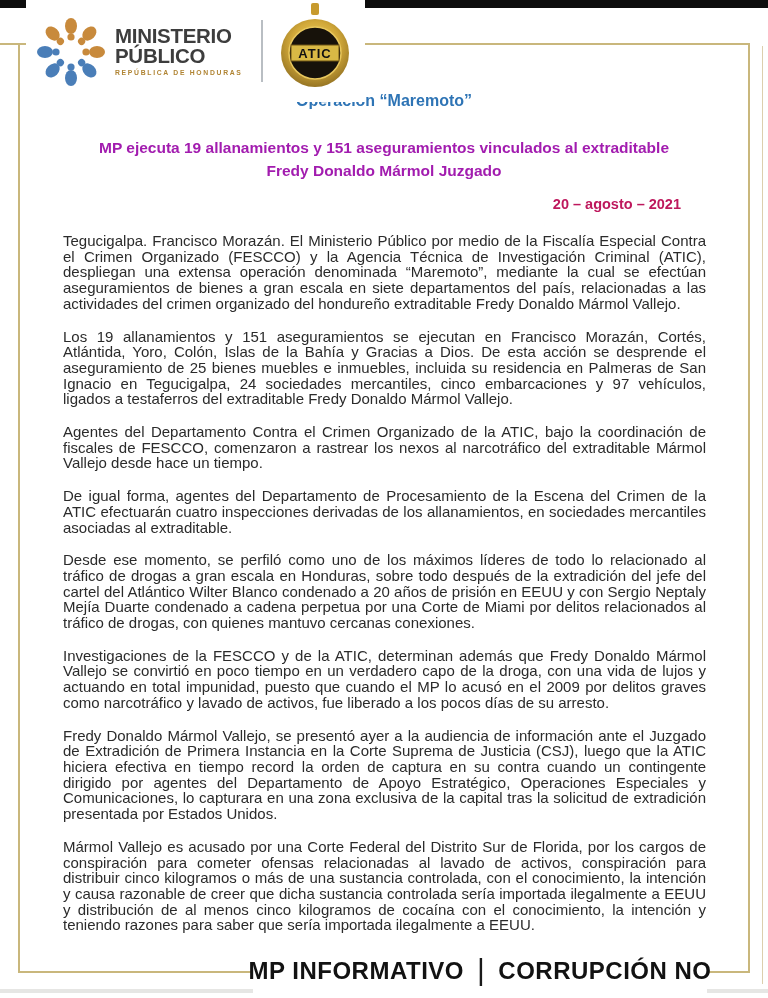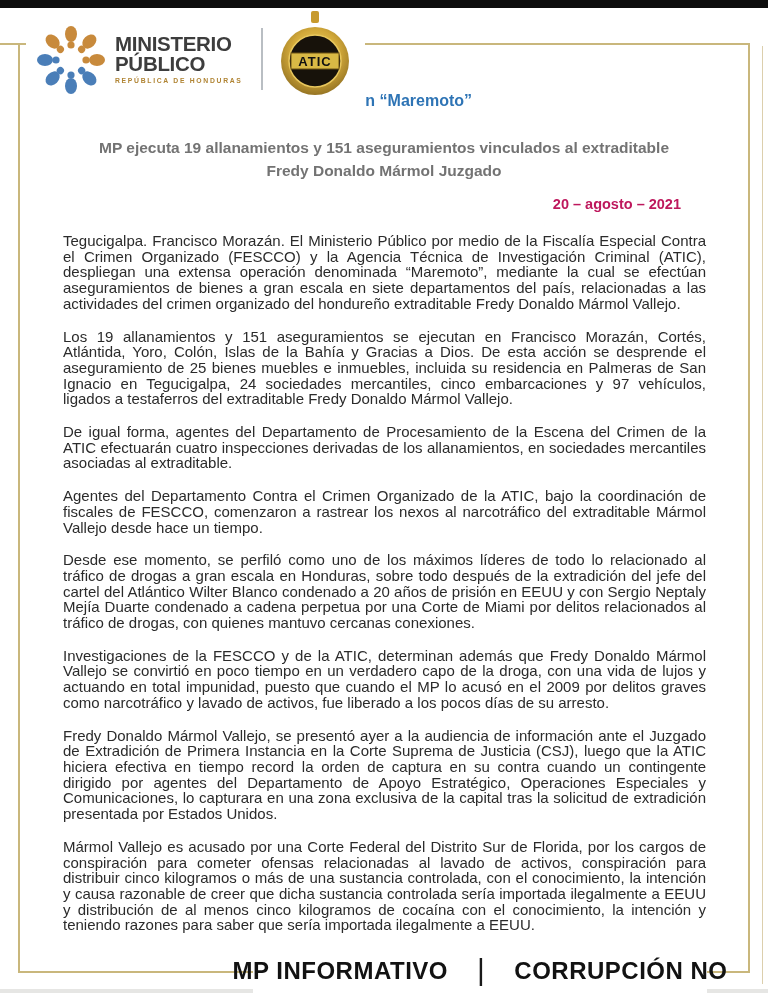--- a/index.html
+++ b/index.html
@@ -9,46 +9,46 @@
   
   .top-bar{position:absolute;left:0;top:0;width:768px;height:8px;background:#0d0d0d;}
   .bottom-shadow{position:absolute;left:0;top:989px;width:768px;height:4px;background:#e6e6e4;}
   .edge-line{position:absolute;left:762px;top:46px;width:1px;height:938px;background:#dccfad;}
 
   
   .frame{position:absolute;left:18px;top:43px;width:728px;height:926px;border:2px solid #c9b77c;}
   .frame-stub{position:absolute;left:0;top:43px;width:36px;height:2px;background:#c9b77c;}
 
   
-  .header{position:absolute;left:26px;top:8px;height:102px;display:flex;align-items:center;
+  .header{position:absolute;left:26px;top:0;height:102px;display:flex;align-items:center;
           background:#fff;z-index:3;padding:0 14px 0 10px;}
   .mp-logo-svg{width:70px;height:72px;flex:0 0 auto;}
   .mp-text{margin-left:9px;}
   .mp-name{font-size:20.5px;font-weight:bold;color:#3d3d3d;line-height:0.98;letter-spacing:-0.3px;}
   .mp-sub{font-size:6.8px;color:#b08433;font-weight:bold;letter-spacing:1.7px;margin-top:3px;white-space:nowrap;}
   .header-divider{width:2px;height:62px;background:#b9bec3;margin:0 16px 0 18px;}
   .atic-svg{width:72px;height:100px;flex:0 0 auto;}
 
   
   .doc-title{position:absolute;left:0;top:92px;width:768px;text-align:center;
              color:#2e74b5;font-weight:bold;font-size:16px;z-index:2;}
   .headline{position:absolute;left:0;top:136px;width:768px;text-align:center;
-            color:#737373;font-weight:bold;font-size:15.5px;line-height:23px;z-index:2;}
+            color:#a21caf;font-weight:bold;font-size:15.5px;line-height:23px;z-index:2;}
   .doc-date{position:absolute;left:0;top:196px;width:681px;text-align:right;
             color:#be185d;font-weight:bold;font-size:14.5px;z-index:2;}
 
   
   .body{position:absolute;left:63px;top:233px;width:643px;z-index:2;}
   .body p{margin:0 0 17px 0;font-size:15px;line-height:15.7px;text-align:justify;
           color:#2b2b2b;}
 
   
   .footer-box{position:absolute;left:253px;top:946px;width:454px;height:50px;background:#fff;
               z-index:4;display:flex;align-items:center;justify-content:center;}
-  .footer-text{display:flex;align-items:center;gap:29px;color:#121212;font-weight:bold;
+  .footer-text{display:flex;align-items:center;gap:13px;color:#121212;font-weight:bold;
                font-size:24px;letter-spacing:0.5px;white-space:nowrap;}
   .footer-sep{font-weight:normal;font-size:30px;color:#1a1a1a;transform:translateY(-1px);}
 </style>
 </head>
 <body>
 
 <div class="page">
 
   <div class="top-bar"></div>
   <div class="frame"></div>
@@ -130,22 +130,22 @@
   <div class="headline">
     <div>MP ejecuta 19 allanamientos y 151 aseguramientos vinculados al extraditable</div>
     <div>Fredy Donaldo Mármol Juzgado</div>
   </div>
 
   <div class="doc-date">20 – agosto – 2021</div>
 
   <div class="body">
     <p>Tegucigalpa. Francisco Morazán. El Ministerio Público por medio de la Fiscalía Especial Contra el Crimen Organizado (FESCCO) y la Agencia Técnica de Investigación Criminal (ATIC), despliegan una extensa operación denominada “Maremoto”, mediante la cual se efectúan aseguramientos de bienes a gran escala en siete departamentos del país, relacionadas a las actividades del crimen organizado del hondureño extraditable Fredy Donaldo Mármol Vallejo.</p>
     <p>Los 19 allanamientos y 151 aseguramientos se ejecutan en Francisco Morazán, Cortés, Atlántida, Yoro, Colón, Islas de la Bahía y Gracias a Dios. De esta acción se desprende el aseguramiento de 25 bienes muebles e inmuebles, incluida su residencia en Palmeras de San Ignacio en Tegucigalpa, 24 sociedades mercantiles, cinco embarcaciones y 97 vehículos, ligados a testaferros del extraditable Fredy Donaldo Mármol Vallejo.</p>
+    <p>Agentes del Departamento Contra el Crimen Organizado de la ATIC, bajo la coordinación de fiscales de FESCCO, comenzaron a rastrear los nexos al narcotráfico del extraditable Mármol Vallejo desde hace un tiempo.</p>
     <p>De igual forma, agentes del Departamento de Procesamiento de la Escena del Crimen de la ATIC efectuarán cuatro inspecciones derivadas de los allanamientos, en sociedades mercantiles asociadas al extraditable.</p>
-    <p>Agentes del Departamento Contra el Crimen Organizado de la ATIC, bajo la coordinación de fiscales de FESCCO, comenzaron a rastrear los nexos al narcotráfico del extraditable Mármol Vallejo desde hace un tiempo.</p>
     <p>Desde ese momento, se perfiló como uno de los máximos líderes de todo lo relacionado al tráfico de drogas a gran escala en Honduras, sobre todo después de la extradición del jefe del cartel del Atlántico Wilter Blanco condenado a 20 años de prisión en EEUU y con Sergio Neptaly Mejía Duarte condenado a cadena perpetua por una Corte de Miami por delitos relacionados al tráfico de drogas, con quienes mantuvo cercanas conexiones.</p>
     <p>Investigaciones de la FESCCO y de la ATIC, determinan además que Fredy Donaldo Mármol Vallejo se convirtió en poco tiempo en un verdadero capo de la droga, con una vida de lujos y actuando en total impunidad, puesto que cuando el MP lo acusó en el 2009 por delitos graves como narcotráfico y lavado de activos, fue liberado a los pocos días de su arresto.</p>
     <p>Fredy Donaldo Mármol Vallejo, se presentó ayer a la audiencia de información ante el Juzgado de Extradición de Primera Instancia en la Corte Suprema de Justicia (CSJ), luego que la ATIC hiciera efectiva en tiempo record la orden de captura en su contra cuando un contingente dirigido por agentes del Departamento de Apoyo Estratégico, Operaciones Especiales y Comunicaciones, lo capturara en una zona exclusiva de la capital tras la solicitud de extradición presentada por Estados Unidos.</p>
     <p>Mármol Vallejo es acusado por una Corte Federal del Distrito Sur de Florida, por los cargos de conspiración para cometer ofensas relacionadas al lavado de activos, conspiración para distribuir cinco kilogramos o más de una sustancia controlada, con el conocimiento, la intención y causa razonable de creer que dicha sustancia controlada sería importada ilegalmente a EEUU y distribución de al menos cinco kilogramos de cocaína con el conocimiento, la intención y teniendo razones para saber que sería importada ilegalmente a EEUU.</p>
   </div>
 
   <div class="footer-box">
     <div class="footer-text">
       <span>MP INFORMATIVO</span>
       <span class="footer-sep">|</span>

